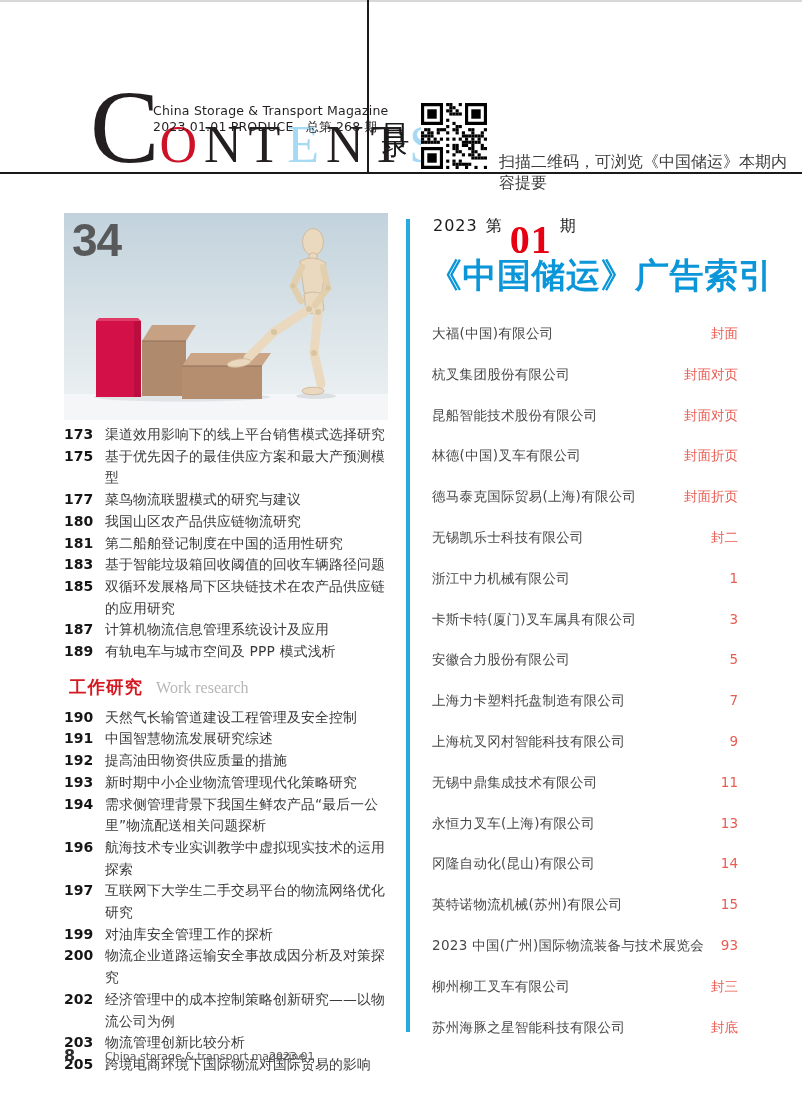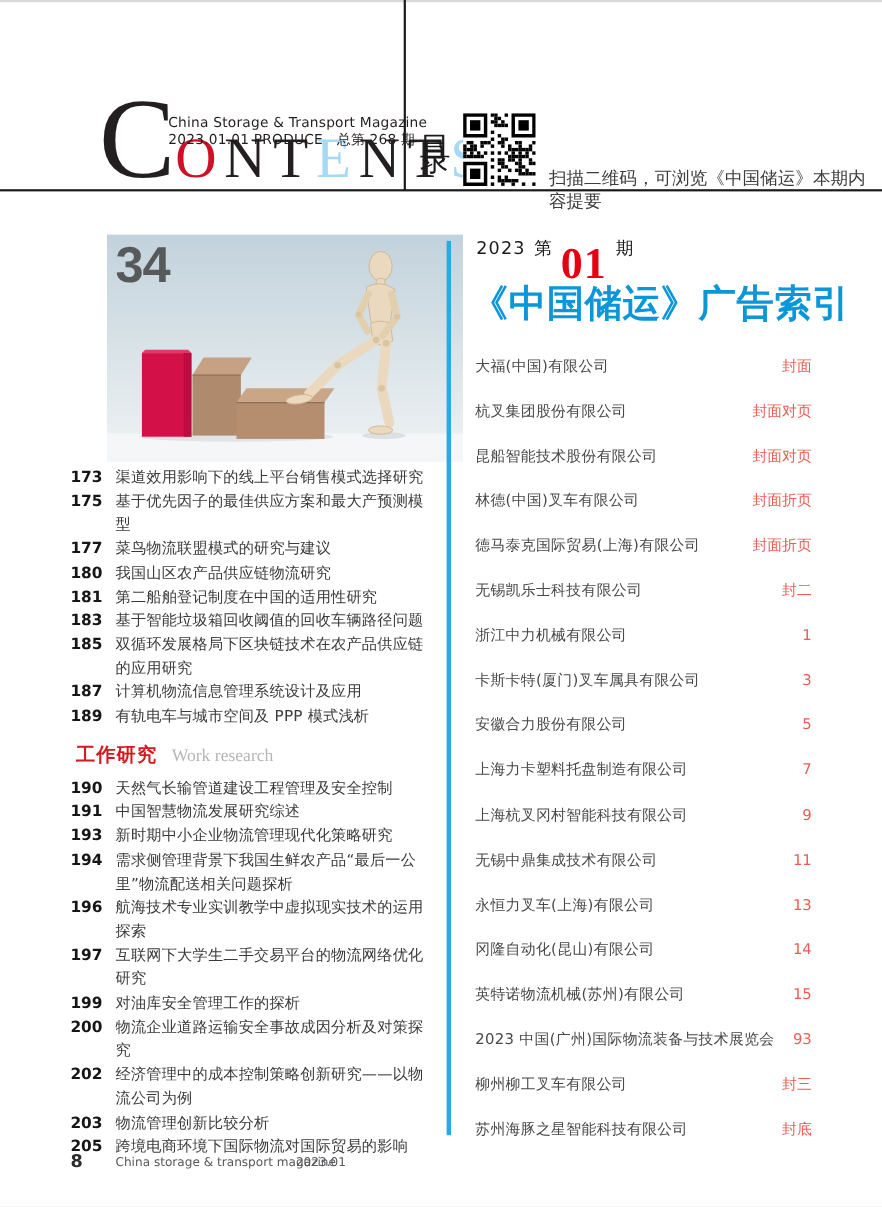--- a/index.html
+++ b/index.html
@@ -20,21 +20,21 @@
   .tagline { position:absolute; left:153px; top:103px; font-size:12.5px; line-height:15.5px;
              color:#231f20; letter-spacing:0.2px; white-space:nowrap; }
   .header-vrule { position:absolute; left:367px; top:0; width:1.5px; height:173px; background:#1a1a1a; }
   .toc-vertical { position:absolute; left:381px; top:101px; writing-mode:vertical-rl;
                   font-size:28px; line-height:28px; letter-spacing:8px; color:#1a1a1a; }
   .qr { position:absolute; left:421px; top:103px; width:66px; height:66px; }
   .qr-caption { position:absolute; left:499px; top:152px; font-size:16px; color:#3c3c3c; }
   .header-hrule { position:absolute; left:0; top:172px; width:802px; height:2px; background:#1a1a1a; }
 
   
-  .photo { position:absolute; left:64px; top:213px; width:352px; height:207px; overflow:hidden;margin-left:33px; }
+  .photo { position:absolute; left:64px; top:213px; width:352px; height:207px; overflow:hidden; }
   .photo svg { display:block; }
   .photo-badge { position:absolute; left:8px; top:0px; font-size:46px; font-weight:bold;
                  color:#58595b; font-family:"Liberation Sans",sans-serif; letter-spacing:-1px; }
 
   .article-col { position:absolute; left:64px; top:424px; width:334px; }
   .article-row { position:relative; padding-left:41px; font-size:13.8px; line-height:21.7px; }
   .article-page { position:absolute; left:0; top:0; font-weight:bold; color:#161616;
                   font-size:14px; line-height:21.7px; }
   .article-title { color:#3a3a3c; letter-spacing:0.2px; }
 
@@ -330,20 +330,24 @@
       <div class="article-row">
         <span class="article-page">190</span>
         <span class="article-title">天然气长输管道建设工程管理及安全控制</span>
       </div>
 
       <div class="article-row">
         <span class="article-page">191</span>
         <span class="article-title">中国智慧物流发展研究综述</span>
       </div>
 
+      <div class="article-row">
+        <span class="article-page">192</span>
+        <span class="article-title">提高油田物资供应质量的措施</span>
+      </div>
 
       <div class="article-row">
         <span class="article-page">193</span>
         <span class="article-title">新时期中小企业物流管理现代化策略研究</span>
       </div>
 
       <div class="article-row">
         <span class="article-page">194</span>
         <span class="article-title">需求侧管理背景下我国生鲜农产品“最后一公里”物流配送相关问题探析</span>
       </div>

